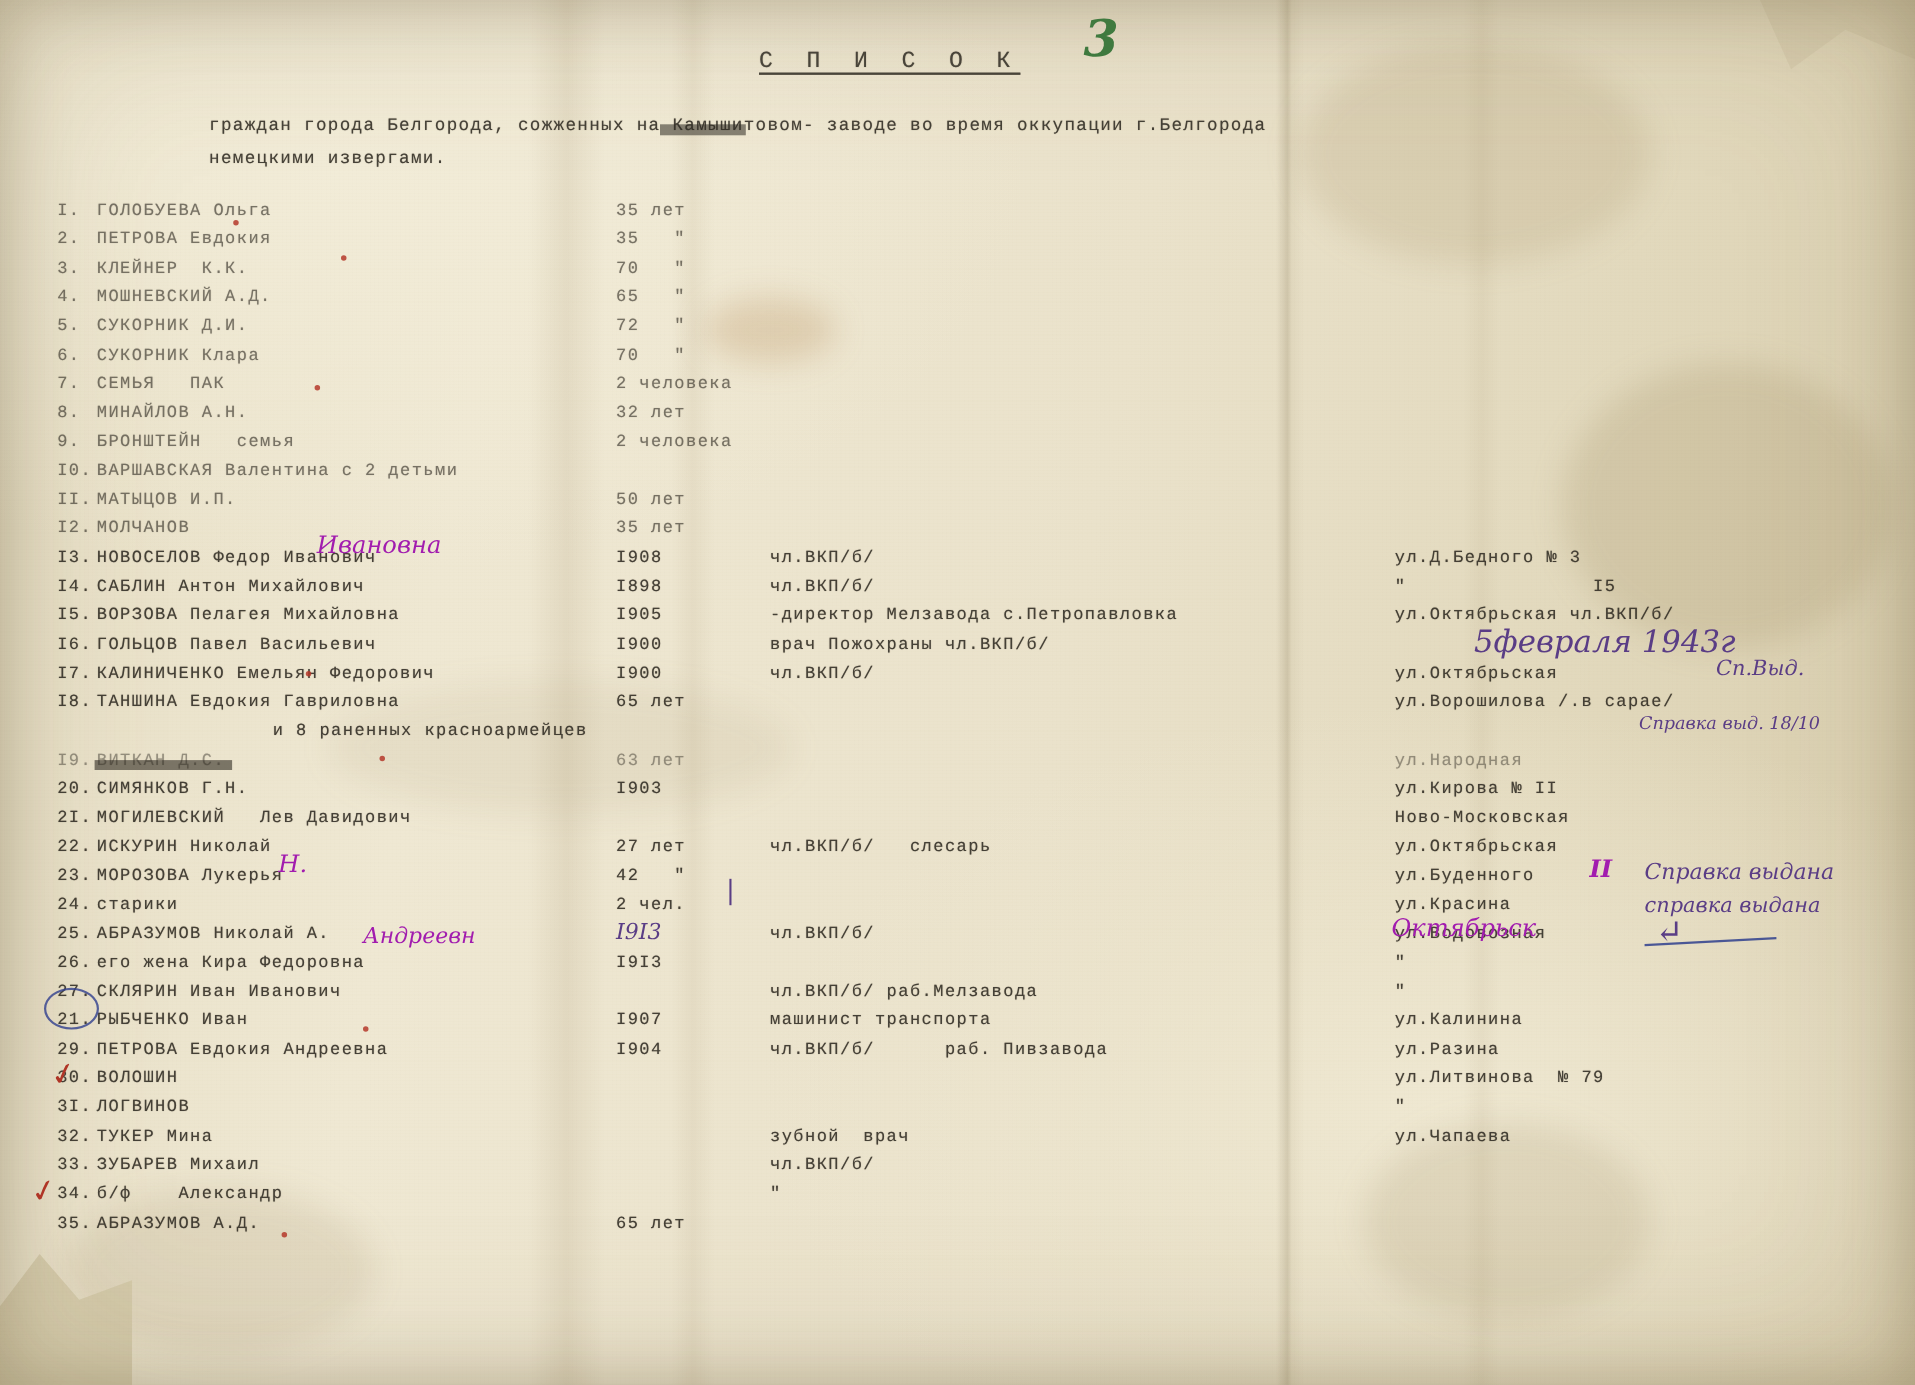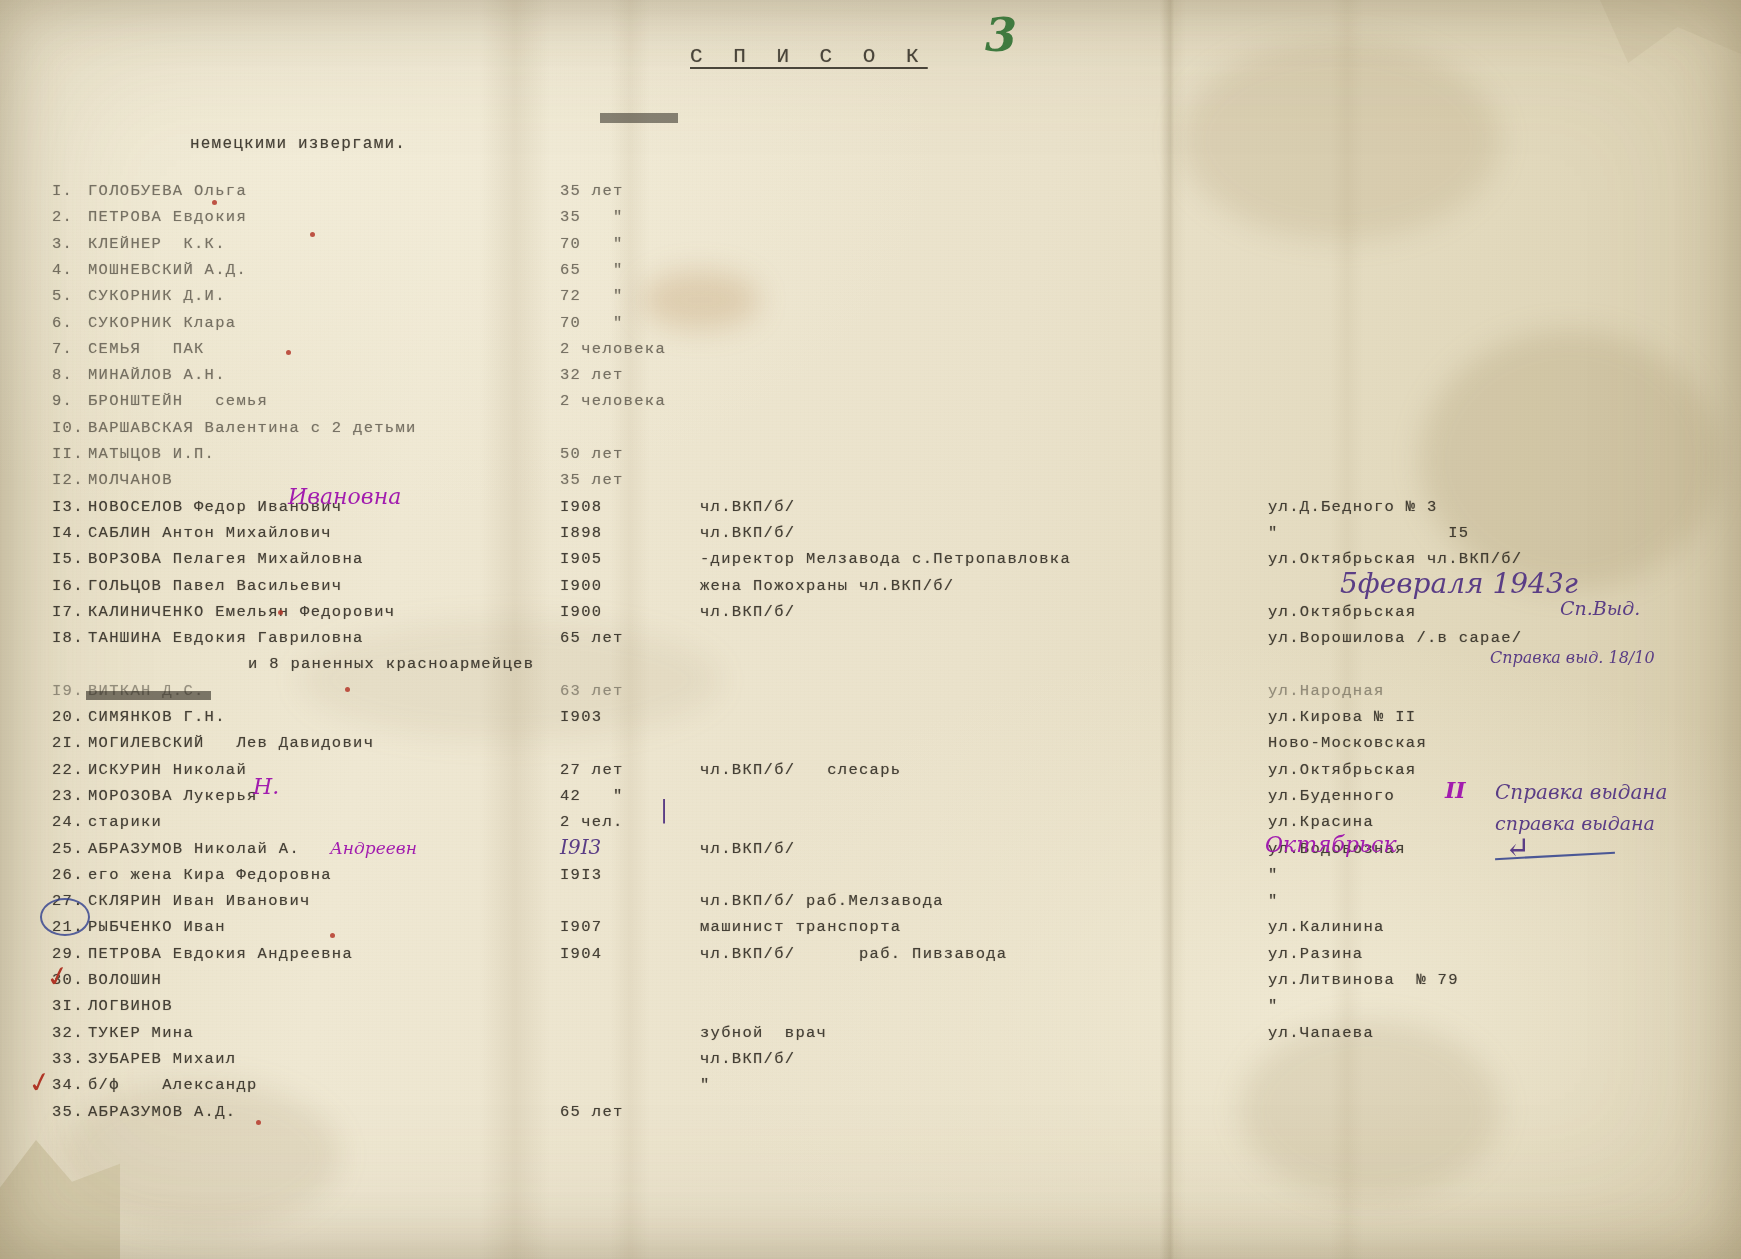--- a/index.html
+++ b/index.html
@@ -149,20 +149,21 @@
   <div class="crease" style="left:1330px; top:0; width:34px; height:1259px; opacity:0.3;"></div>
 
   <div class="tear" style="left:0px; top:1140px; width:120px; height:119px; clip-path:polygon(0 40%,30% 0,60% 35%,100% 20%,100% 100%,0 100%); opacity:0.7;"></div>
   <div class="tear" style="left:1600px; top:0px; width:141px; height:90px; clip-path:polygon(0 0,100% 0,100% 60%,55% 30%,20% 70%); opacity:0.45;"></div>
 
   <div class="edge-dark"></div>
 
   <div class="typed title" style="left:690px; top:45px;">С П И С О К</div>
   <div class="hand green" style="left:985px; top:8px; font-size:46px; font-weight:bold;">3</div>
 
+  <div class="typed subtitle" style="left:190px; top:105px;">граждан города Белгорода, сожженных на Камышитовом- заводе во время оккупации г.Белгорода</div>
   <div class="typed subtitle" style="left:190px; top:135px;">немецкими извергами.</div>
   <div class="strike" style="left:600px; top:113px; width:78px; height:10px; opacity:0.55;"></div>
 
   <div id="rows">
       <div class="typed faint" style="left: 52px; top: 182px;">I.</div>
       <div class="typed faint" style="left: 88px; top: 182px;">ГОЛОБУЕВА Ольга</div>
       <div class="typed faint" style="left: 560px; top: 182px;">35 лет</div>
       <div class="typed faint" style="left: 52px; top: 208.3px;">2.</div>
       <div class="typed faint" style="left: 88px; top: 208.3px;">ПЕТРОВА Евдокия</div>
       <div class="typed faint" style="left: 560px; top: 208.3px;">35   "</div>
@@ -206,21 +207,21 @@
       <div class="typed " style="left: 700px; top: 523.9px;">чл.ВКП/б/</div>
       <div class="typed " style="left: 1268px; top: 523.9px;">"                I5</div>
       <div class="typed " style="left: 52px; top: 550.2px;">I5.</div>
       <div class="typed " style="left: 88px; top: 550.2px;">ВОРЗОВА Пелагея Михайловна</div>
       <div class="typed " style="left: 560px; top: 550.2px;">I905</div>
       <div class="typed " style="left: 700px; top: 550.2px;">-директор Мелзавода с.Петропавловка</div>
       <div class="typed " style="left: 1268px; top: 550.2px;">ул.Октябрьская чл.ВКП/б/</div>
       <div class="typed " style="left: 52px; top: 576.5px;">I6.</div>
       <div class="typed " style="left: 88px; top: 576.5px;">ГОЛЬЦОВ Павел Васильевич</div>
       <div class="typed " style="left: 560px; top: 576.5px;">I900</div>
-      <div class="typed " style="left: 700px; top: 576.5px;">жена Пожохраны чл.ВКП/б/</div>
+      <div class="typed " style="left: 700px; top: 576.5px;">врач Пожохраны чл.ВКП/б/</div>
       <div class="typed " style="left: 52px; top: 602.8px;">I7.</div>
       <div class="typed " style="left: 88px; top: 602.8px;">КАЛИНИЧЕНКО Емельян Федорович</div>
       <div class="typed " style="left: 560px; top: 602.8px;">I900</div>
       <div class="typed " style="left: 700px; top: 602.8px;">чл.ВКП/б/</div>
       <div class="typed " style="left: 1268px; top: 602.8px;">ул.Октябрьская</div>
       <div class="typed " style="left: 52px; top: 629.1px;">I8.</div>
       <div class="typed " style="left: 88px; top: 629.1px;">ТАНШИНА Евдокия Гавриловна</div>
       <div class="typed " style="left: 560px; top: 629.1px;">65 лет</div>
       <div class="typed " style="left: 1268px; top: 629.1px;">ул.Ворошилова /.в сарае/</div>
       <div class="typed " style="left: 248px; top: 655.4px;">и 8 раненных красноармейцев</div>
@@ -291,21 +292,21 @@
       <div class="typed " style="left: 88px; top: 1102.5px;">АБРАЗУМОВ А.Д.</div>
       <div class="typed " style="left: 560px; top: 1102.5px;">65 лет</div>
     </div>
 
   <div class="hand blue" style="left:288px; top:484px; font-size:22px;">Ивановна</div>
   <div class="hand violet" style="left:1340px; top:567px; font-size:28px;text-align:right;">5февраля 1943г</div>
   <div class="hand violet" style="left:1560px; top:597px; font-size:19px;">Сп.Выд.</div>
   <div class="hand violet" style="left:1490px; top:648px; font-size:16px;">Справка выд. 18/10</div>
   <div class="hand violet" style="left:1495px; top:780px; font-size:20px;">Справка выдана</div>
   <div class="hand violet" style="left:1495px; top:812px; font-size:19px;">справка выдана</div>
-  <div class="hand blue" style="left:330px; top:838px; font-size:17px;">Андреевн</div>
+  <div class="hand blue" style="left:330px; top:838px; font-size:20px;">Андреевн</div>
   <div class="hand violet" style="left:560px; top:835px; font-size:20px;">I9I3</div>
   <div class="hand blue" style="left:253px; top:774px; font-size:22px;">Н.</div>
   <div class="hand blue" style="left:1445px; top:777px; font-size:22px; font-weight:bold;">II</div>
   <div class="hand blue" style="left:1265px; top:832px; font-size:22px;">Октябрьск</div>
   <div class="hand violet" style="left:1505px; top:830px; font-size:30px;">↵</div>
   <div class="hand violet" style="left:660px; top:795px; font-size:24px;">|</div>
 
   <div class="dot-red" style="left:212px; top:200px;"></div>
   <div class="dot-red" style="left:310px; top:232px;"></div>
   <div class="dot-red" style="left:286px; top:350px;"></div>

